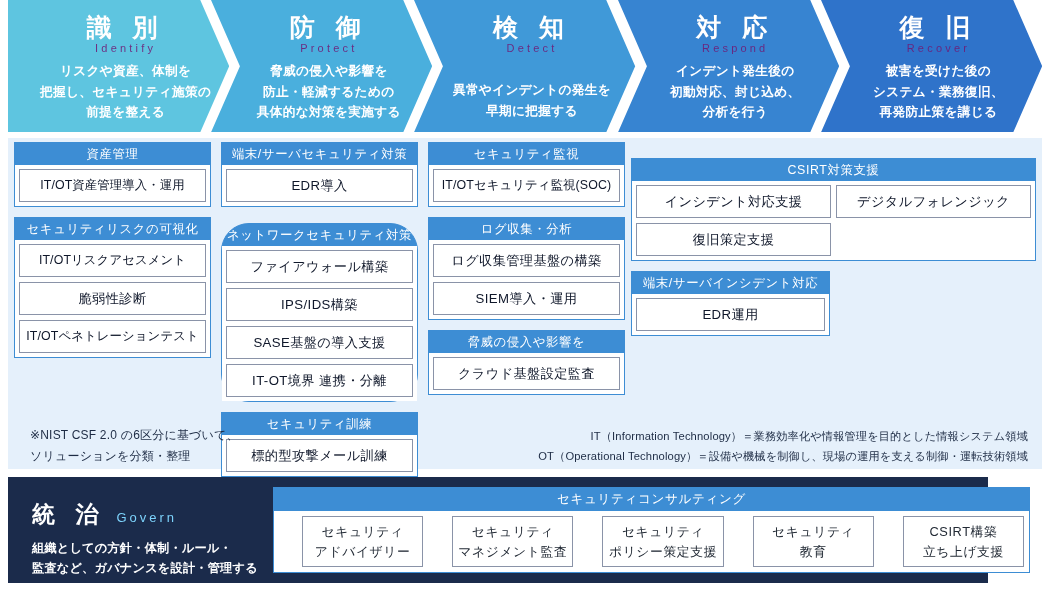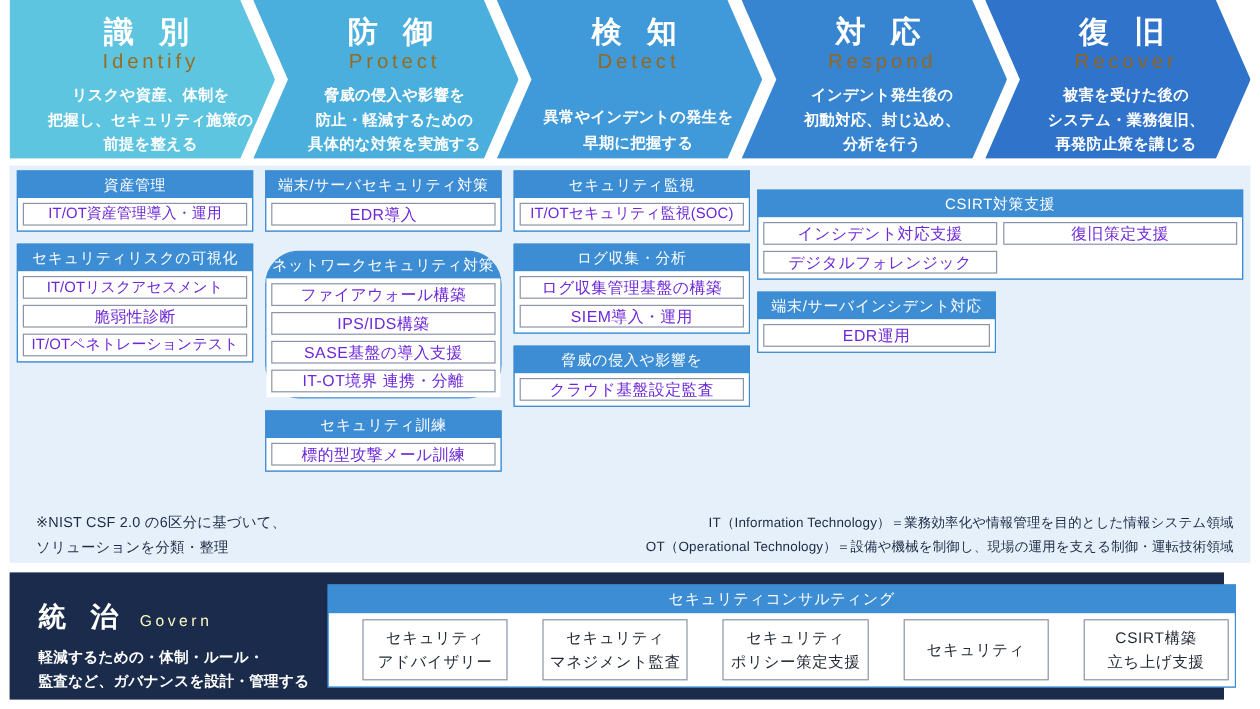--- a/index.html
+++ b/index.html
@@ -43,23 +43,23 @@
     padding-left: 14px;
   }
   .chev-jp {
     font-size: 25px;
     font-weight: bold;
     letter-spacing: 7px;
     line-height: 1.12;
     text-shadow: 0 0 1px rgba(0,0,0,0.06);
   }
   .chev-en {
-    font-size: 17px;
+    font-size: 11px;
     letter-spacing: 3.2px;
-    color: #a16207;
+    color: #701a75;
     opacity: .88;
     margin-top: 1px;
     margin-bottom: 7px;
   }
   .chev-desc {
     font-size: 12.7px;
     font-weight: bold;
     line-height: 1.62;
     letter-spacing: .3px;
   }
@@ -96,28 +96,28 @@
     background: #ffffff;
     padding: 4px;
     display: flex;
     flex-wrap: wrap;
     gap: 5px;
   }
   .item {
     border: 1px solid #8a93a8;
     background: #ffffff;
     box-sizing: border-box;
-    color: #6d28d9;
+    color: #0f172a;
     font-size: 13.2px;
     letter-spacing: .4px;
     display: flex;
     align-items: center;
     justify-content: center;
     text-align: center;
-    height: 19px;
+    height: 33px;
     flex: 1 1 100%;
     white-space: nowrap;
   }
   .item.small { font-size: 12.4px; letter-spacing: .1px; }
   .item.half { flex: 1 1 calc(50% - 3px); }
 
   
   .note-left {
     position: absolute;
     left: 22px;
@@ -141,21 +141,20 @@
   }
 
   
   .govern {
     position: absolute;
     left: 8px;
     top: 477px;
     width: 980px;
     height: 106px;
     background: #1b2b4b;
-    padding-left: 32px;
   }
   .govern-left {
     position: absolute;
     left: 24px;
     top: 22px;
     color: #ffffff;
   }
   .gov-head {
     display: flex;
     align-items: baseline;
@@ -163,21 +162,21 @@
     margin-bottom: 9px;
   }
   .gov-jp {
     font-size: 23px;
     font-weight: bold;
     letter-spacing: 7px;
   }
   .gov-en {
     font-size: 13px;
     letter-spacing: 3px;
-    color: #fef9c3;
+    color: #7dd3fc;
   }
   .gov-desc {
     font-size: 12.2px;
     font-weight: bold;
     line-height: 1.62;
     letter-spacing: .2px;
   }
   .consult {
     position: absolute;
     left: 265px;
@@ -345,22 +344,22 @@
         <div class="item">クラウド基盤設定監査</div>
       </div>
     </div>
   </div>
 
   <div class="col" style="left:623px; top:20px; width:405px;">
     <div class="group">
       <div class="group-title">CSIRT対策支援</div>
       <div class="group-body">
         <div class="item half">インシデント対応支援</div>
+        <div class="item half">デジタルフォレンジック</div>
         <div class="item half">復旧策定支援</div>
-        <div class="item half">デジタルフォレンジック</div>
         <div style="flex:1 1 calc(50% - 3px);"></div>
       </div>
     </div>
     <div class="group" style="margin-top:10px; width:199px;">
       <div class="group-title">端末/サーバインシデント対応</div>
       <div class="group-body">
         <div class="item">EDR運用</div>
       </div>
     </div>
   </div>
@@ -376,21 +375,21 @@
   </div>
 </div>
 
 <div class="govern">
   <div class="govern-left">
     <div class="gov-head">
       <span class="gov-jp">統 治</span>
       <span class="gov-en">Govern</span>
     </div>
     <div class="gov-desc">
-      <div>軽減するための・体制・ルール・</div>
+      <div>組織としての方針・体制・ルール・</div>
       <div>監査など、ガバナンスを設計・管理する</div>
     </div>
   </div>
 
   <div class="consult">
     <div class="group-title">セキュリティコンサルティング</div>
     <div class="consult-body">
       <div class="consult-item">
         <span>セキュリティ</span>
         <span>アドバイザリー</span>
@@ -398,20 +397,21 @@
       <div class="consult-item">
         <span>セキュリティ</span>
         <span>マネジメント監査</span>
       </div>
       <div class="consult-item">
         <span>セキュリティ</span>
         <span>ポリシー策定支援</span>
       </div>
       <div class="consult-item">
         <span>セキュリティ</span>
+        <span>教育</span>
       </div>
       <div class="consult-item">
         <span>CSIRT構築</span>
         <span>立ち上げ支援</span>
       </div>
     </div>
   </div>
 </div>
 
 </body></html>

